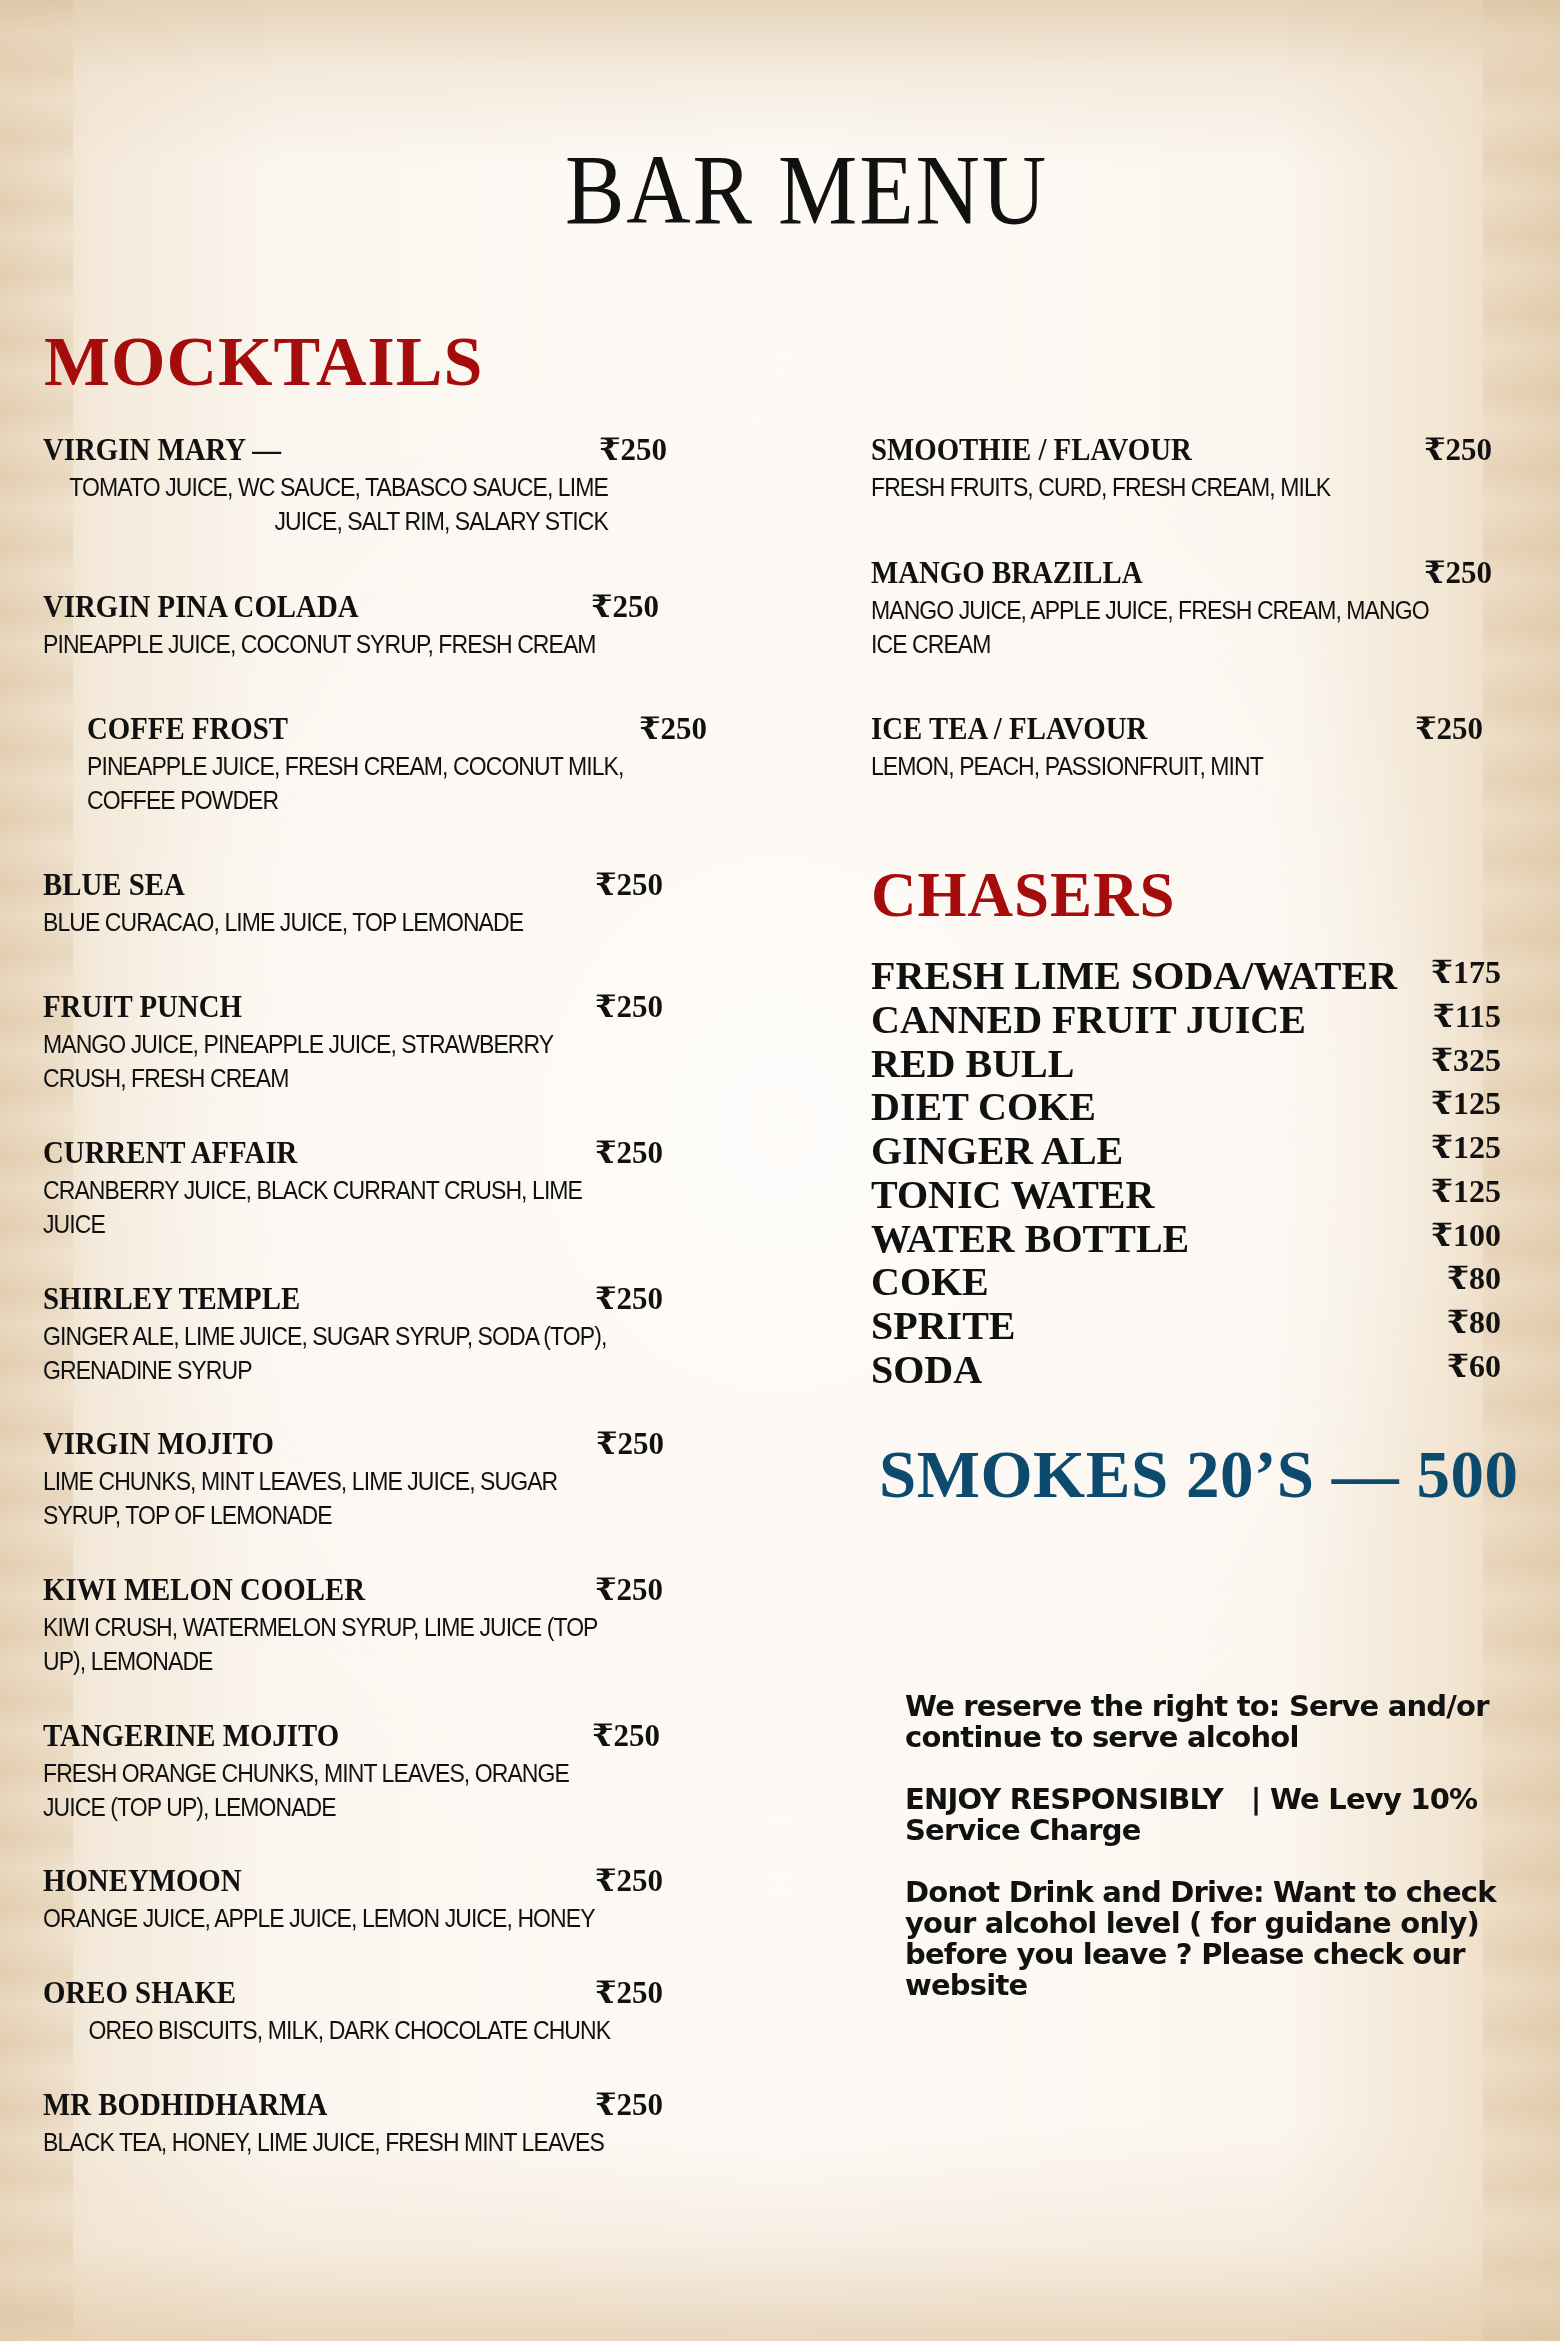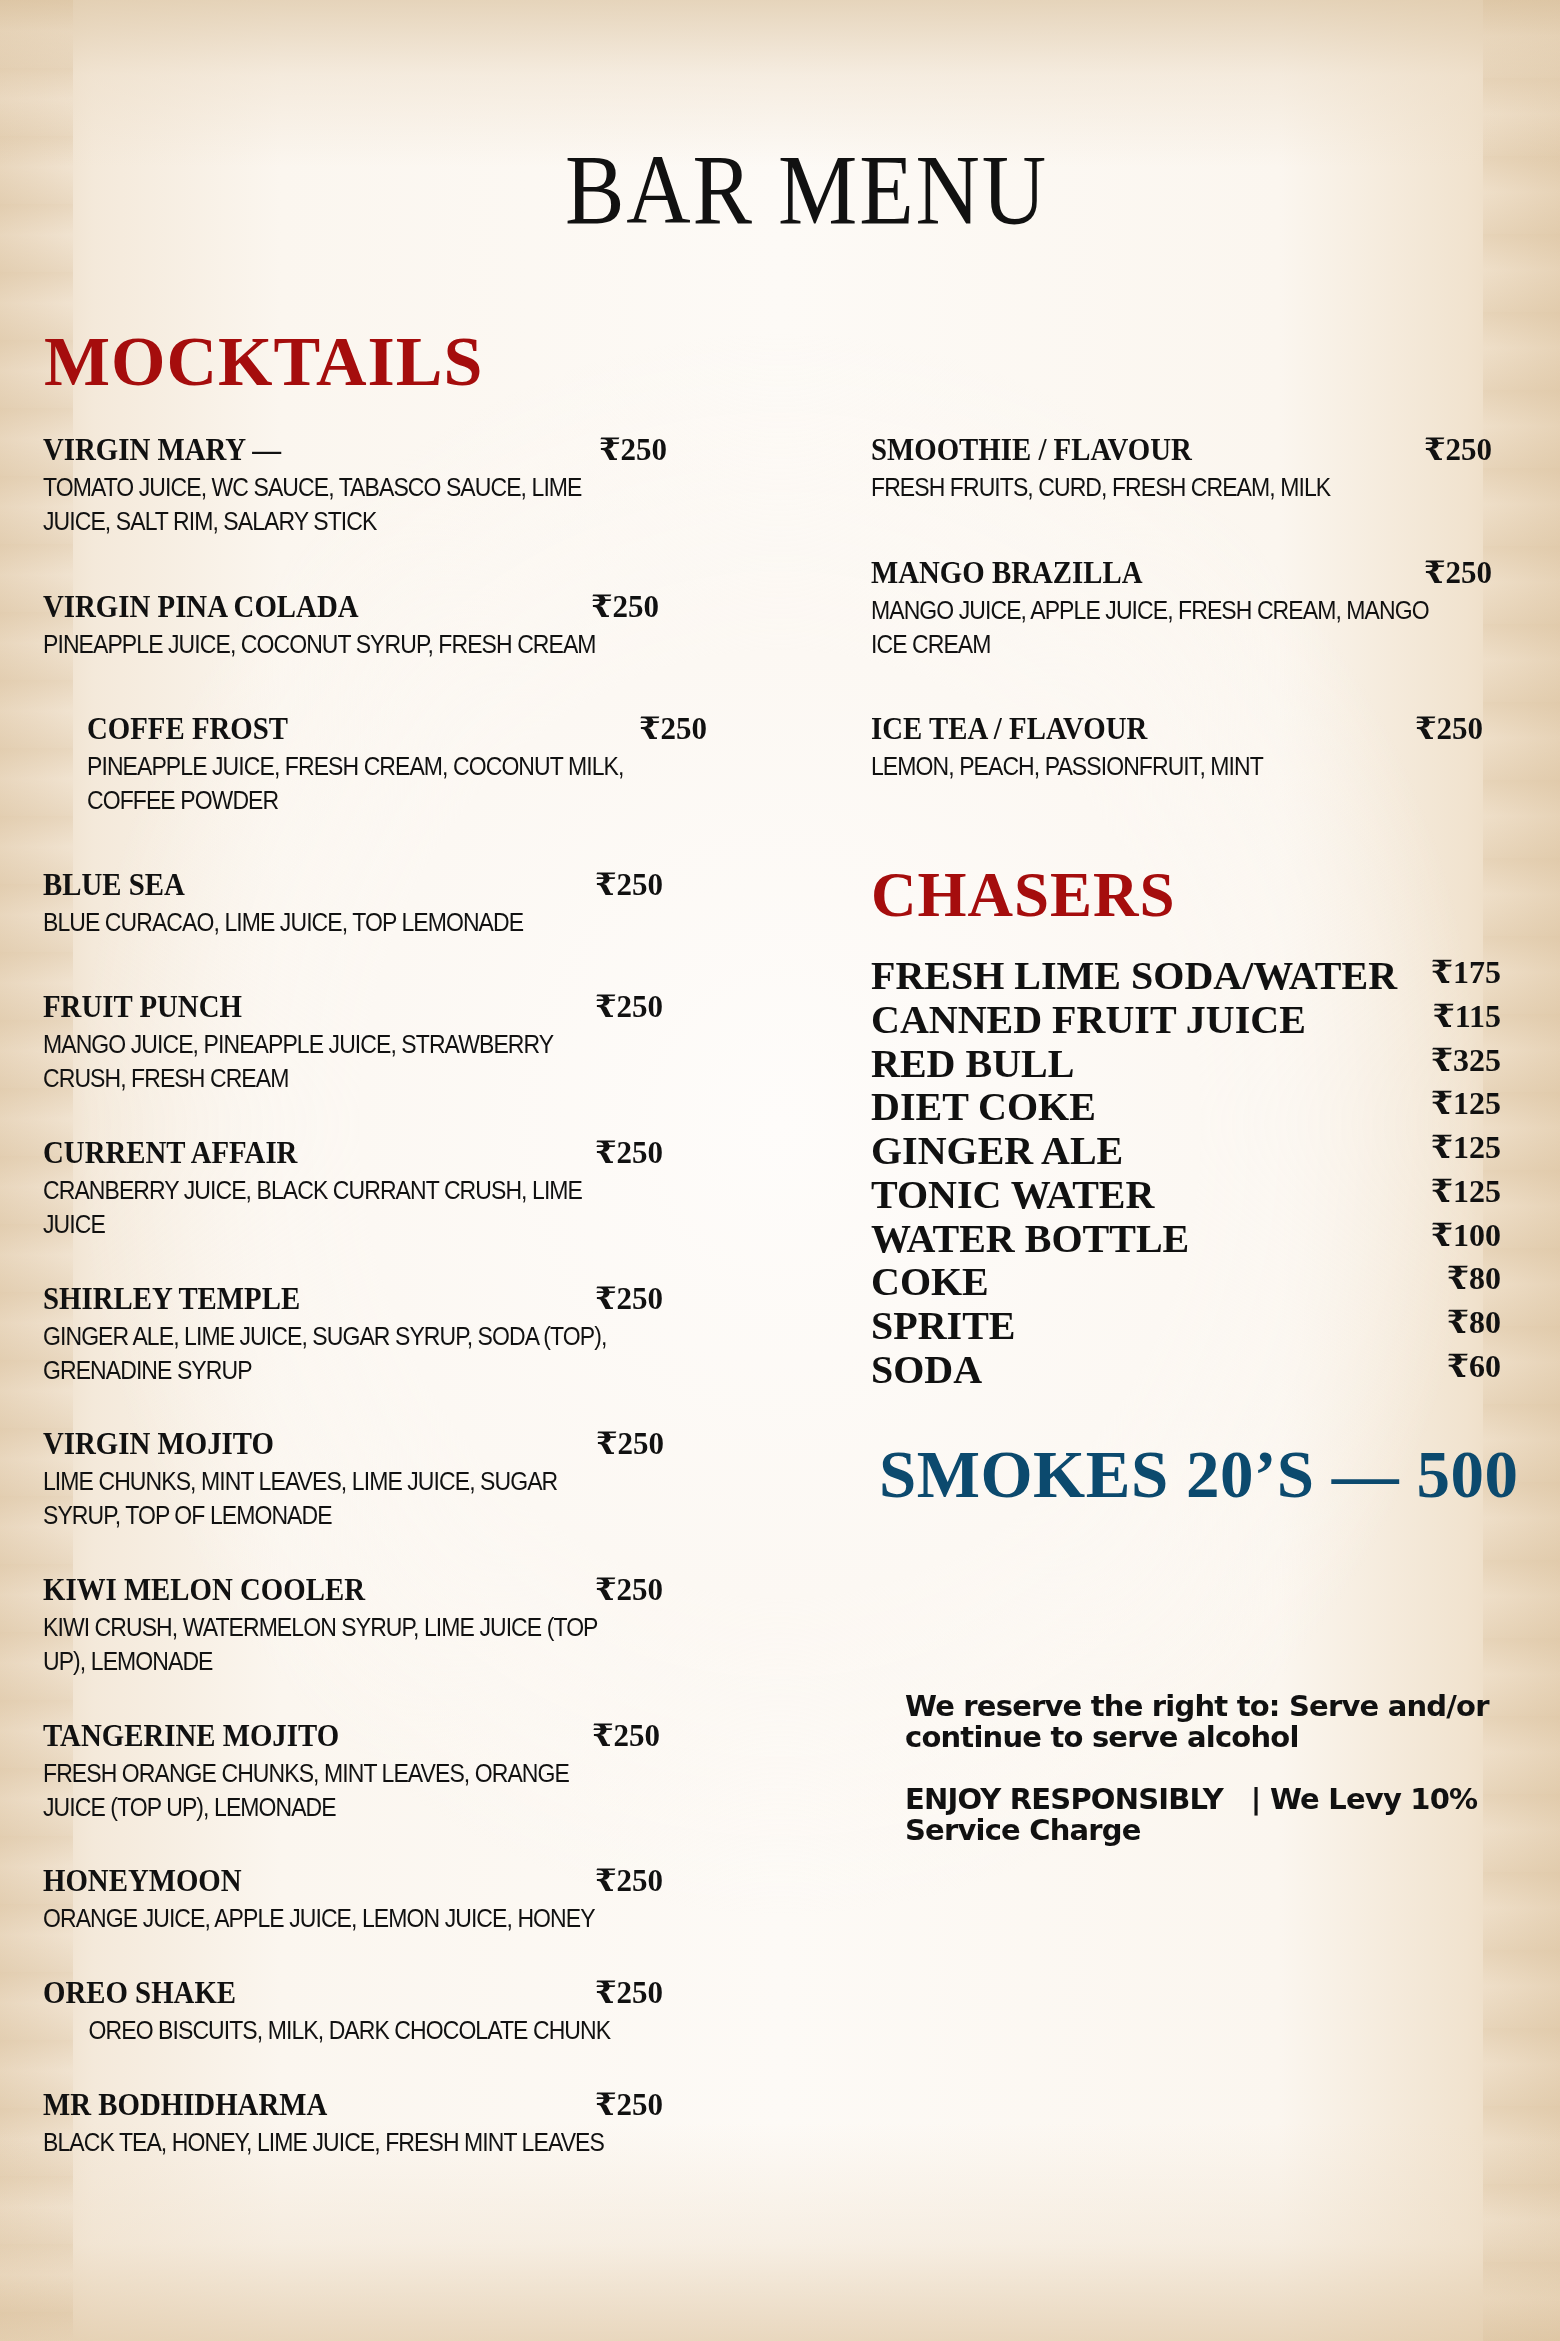--- a/index.html
+++ b/index.html
@@ -115,21 +115,21 @@
 <div class="tex-top"></div>
 <div class="tex-bottom"></div>
 <div class="tex-left"></div>
 <div class="tex-right"></div>
 
 <h1 class="title" style="margin:0;">BAR MENU</h1>
 
 <div class="section-head" style="left:44px; top:327px; font-size:70px;">MOCKTAILS</div>
 
 <div class="col-left">
-  <div class="item" style="top:434px;">
+  <div class="item" style="top:434px;text-align:right;">
     <div class="item-head">
       <span class="item-name">VIRGIN MARY —</span>
       <span class="item-price" style="left:556px;">₹250</span>
     </div>
     <div class="item-desc" style="width:614px;">TOMATO JUICE, WC SAUCE, TABASCO SAUCE, LIME JUICE, SALT RIM, SALARY STICK</div>
   </div>
 
   <div class="item" style="top:591px;">
     <div class="item-head">
       <span class="item-name">VIRGIN PINA COLADA</span>
@@ -296,14 +296,15 @@
     <span class="chaser-name">SODA</span>
     <span class="chaser-price">₹60</span>
   </div>
 </div>
 
 <div class="smokes">SMOKES 20’S — 500</div>
 
 <div class="notes">
   <p class="note">We reserve the right to: Serve and/or continue to serve alcohol</p>
   <p class="note" style="white-space:pre-wrap;">ENJOY RESPONSIBLY   | We Levy 10% Service Charge</p>
+  <p class="note">Donot Drink and Drive: Want to check your alcohol level ( for guidane only) before you leave ? Please check our website</p>
 </div>
 
 
 </body></html>

